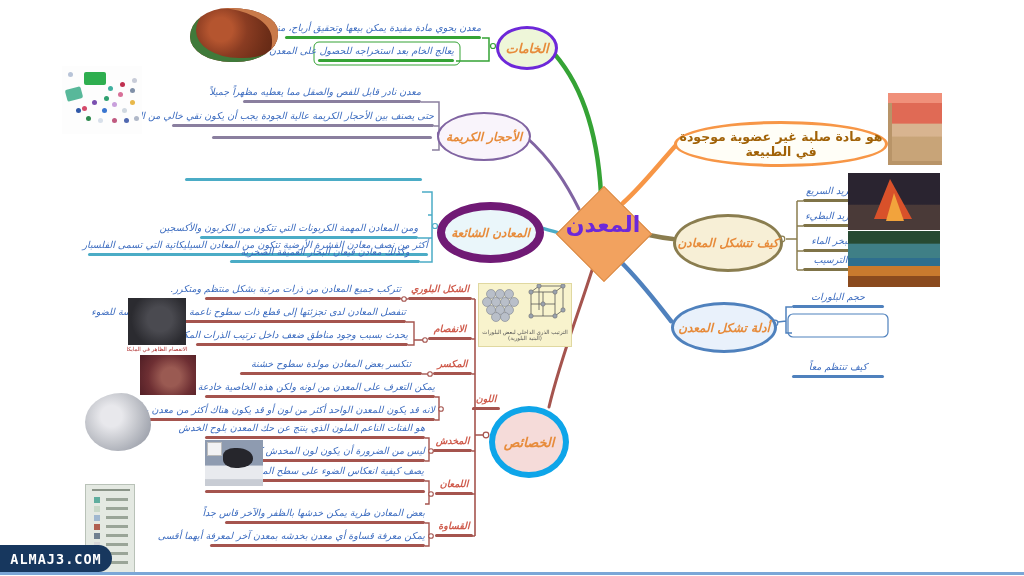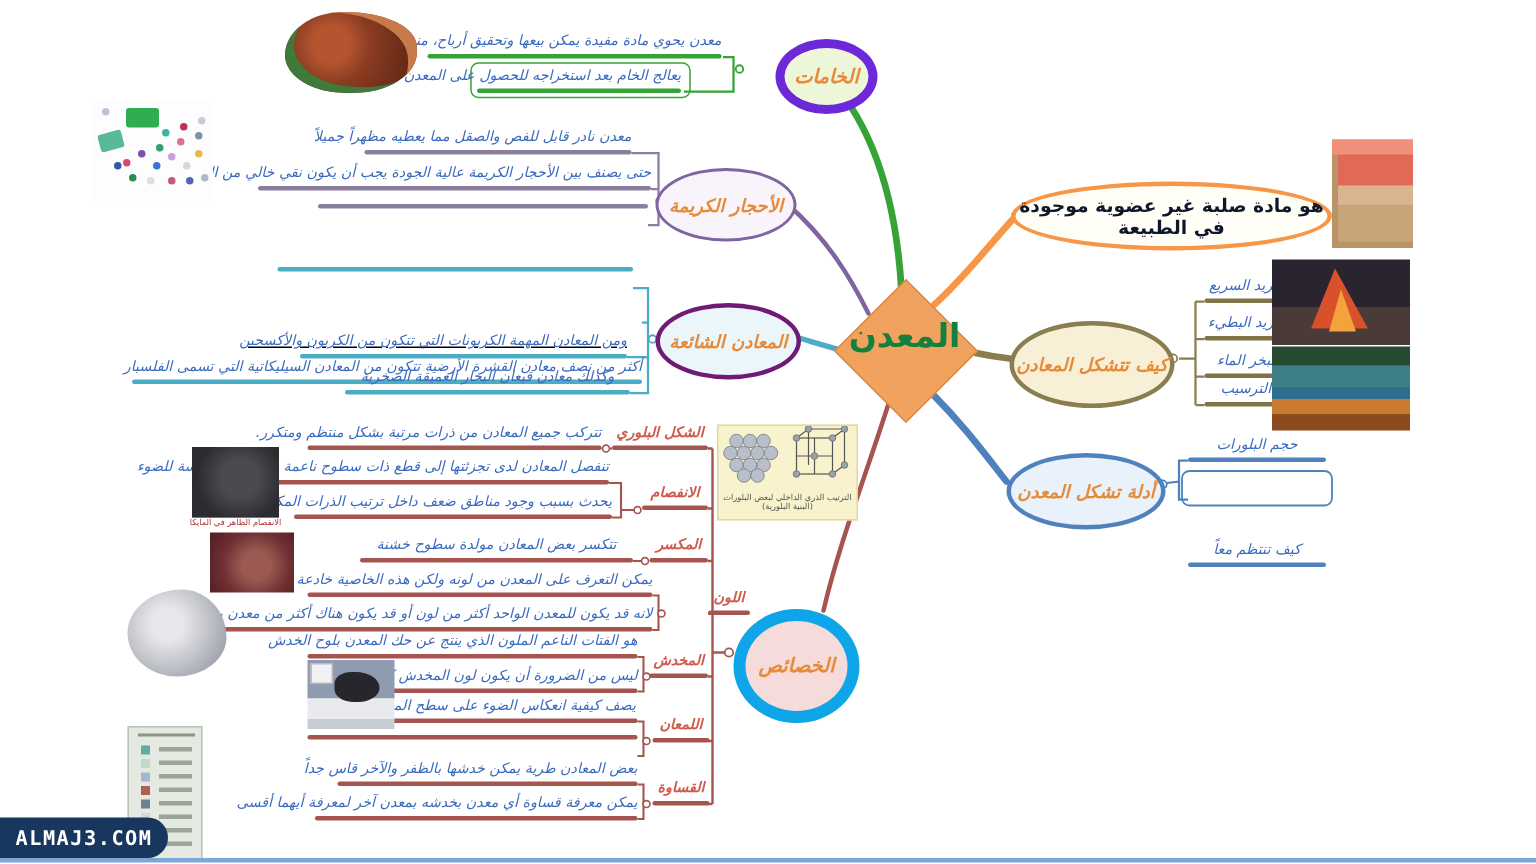--- a/index.html
+++ b/index.html
@@ -10,21 +10,21 @@
         font-weight:bold;font-style:italic;color:#e78b3a;direction:rtl;text-align:center;background:#fff;}
   .mline{position:absolute;z-index:2;direction:rtl;text-align:center;}
   .mtext{font-size:9.5px;line-height:12px;color:#3b6bbf;font-style:italic;white-space:nowrap;}
   .mtext.prop{color:#cf5b4c;font-weight:bold;}
   .mbar{height:3.5px;border-radius:2px;margin-top:1.5px;}
   .g{background:#35a335;} .p{background:#8a7f9f;} .t{background:#4bacc6;}
   .m{background:#a5544e;} .o{background:#7f7347;} .b{background:#4f81bd;}
   #diamond{position:absolute;left:570px;top:200px;width:66px;height:66px;background:#f2a25f;
            border:1px solid #d98a45;transform:rotate(45deg);z-index:2;}
   #diamond-label{position:absolute;left:556px;top:212px;width:94px;z-index:3;text-align:center;
-           font-size:22px;font-weight:bold;color:#15803d;direction:rtl;}
+           font-size:22px;font-weight:bold;color:#6d28d9;direction:rtl;}
   .photo{position:absolute;z-index:2;}
   .cap{position:absolute;z-index:2;font-size:5.5px;color:#b03030;direction:rtl;text-align:center;white-space:nowrap;}
   .capk{color:#555;}
   #watermark{position:absolute;left:0;top:545px;width:112px;height:27px;background:#17375e;z-index:5;
              border-radius:0 14px 14px 0;color:#fff;display:flex;align-items:center;justify-content:center;
              font-family:"DejaVu Sans Mono",monospace;font-weight:bold;font-size:13.5px;letter-spacing:1px;}
   #bottomline{position:absolute;left:0;top:572px;width:1024px;height:2.5px;background:#7ba7d7;z-index:4;}
 </style>
 </head>
 <body>
@@ -79,21 +79,21 @@
     <circle cx="782" cy="239" r="2.8" stroke="#8a7d4f" stroke-width="1.2" fill="#fff"></circle>
 
     <path d="M 792,307 L 786,307 L 786,333 L 792,333 M 786,321 L 778,322" stroke="#4f81bd" stroke-width="1.5" fill="none"></path>
     <rect x="788" y="314" width="100" height="23" rx="5" stroke="#4f81bd" stroke-width="1.2" fill="none"></rect>
     <circle cx="775" cy="323" r="2.8" stroke="#4f81bd" stroke-width="1.2" fill="#fff"></circle>
   </svg>
 
   <div id="diamond"></div>
   <div id="diamond-label">المعدن</div>
 
-  <div class="node" style="left:517px;top:26px;width:56px;height:38px;background:#eef6d9;border:6px solid #6d28d9;font-size:13px;">
+  <div class="node" style="left:496px;top:26px;width:56px;height:38px;background:#eef6d9;border:3px solid #6d28d9;font-size:13px;">
       <span>الخامات</span>
     </div>
   <div class="mline" style="left:285px;top:22px;width:196px;">
     <div class="mtext">معدن يحوي مادة مفيدة يمكن بيعها وتحقيق أرباح، منها الفلزات</div>
       <div class="mbar g"></div>
     </div>
   <div class="mline" style="left:318px;top:45px;width:136px;">
     <div class="mtext">يعالج الخام بعد استخراجه للحصول على المعدن</div>
       <div class="mbar g"></div>
     </div>
@@ -106,40 +106,40 @@
       <div class="mbar p"></div>
     </div>
   <div class="mline" style="left:172px;top:110px;width:262px;">
     <div class="mtext">حتى يصنف بين الأحجار الكريمة عالية الجودة يجب أن يكون نقي خالي من العيوب</div>
       <div class="mbar p"></div>
     </div>
   <div class="mline" style="left:212px;top:134px;width:220px;">
       <div class="mbar p"></div>
     </div>
 
-  <div class="node" style="left:437px;top:202px;width:91px;height:45px;background:#eaf6fa;border:3px solid #701a75;font-size:12px;">
+  <div class="node" style="left:437px;top:202px;width:91px;height:45px;background:#eaf6fa;border:8px solid #701a75;font-size:12px;">
       <span>المعادن الشائعة</span>
     </div>
   <div class="mline" style="left:185px;top:176px;width:237px;">
       <div class="mbar t"></div>
     </div>
   <div class="mline" style="left:88px;top:195px;width:340px;margin-top:44px;">
     <div class="mtext">أكثر من نصف معادن القشرة الأرضية تتكون من المعادن السيليكاتية التي تسمى الفلسبار</div>
       <div class="mbar t"></div>
     </div>
-  <div class="mline" style="left:200px;top:222px;width:218px;text-decoration:underline;">
+  <div class="mline" style="left:200px;top:222px;width:218px;">
     <div class="mtext">ومن المعادن المهمة الكربونات التي تتكون من الكربون والأكسجين</div>
       <div class="mbar t"></div>
     </div>
   <div class="mline" style="left:230px;top:246px;width:190px;">
     <div class="mtext">وكذلك معادن قيعان البحار العميقة الصخرية</div>
       <div class="mbar t"></div>
     </div>
 
-  <div class="node" style="left:489px;top:406px;width:68px;height:60px;background:#f5dbd9;border:8px solid #0ea5e9;font-size:13px;">
+  <div class="node" style="left:489px;top:406px;width:68px;height:60px;background:#f5dbd9;border:6px solid #0ea5e9;font-size:13px;">
       <span>الخصائص</span>
     </div>
 
   <div class="mline" style="left:408px;top:283px;width:64px;">
     <div class="mtext prop">الشكل البلوري</div>
       <div class="mbar m"></div>
     </div>
   <div class="mline" style="left:205px;top:283px;width:196px;">
     <div class="mtext">تتركب جميع المعادن من ذرات مرتبة بشكل منتظم ومتكرر.</div>
       <div class="mbar m"></div>
@@ -211,21 +211,21 @@
     </div>
   <div class="mline" style="left:225px;top:507px;width:200px;">
     <div class="mtext">بعض المعادن طرية يمكن خدشها بالظفر والآخر قاس جداً</div>
       <div class="mbar m"></div>
     </div>
   <div class="mline" style="left:210px;top:530px;width:215px;">
     <div class="mtext">يمكن معرفة قساوة أي معدن بخدشه بمعدن آخر لمعرفة أيهما أقسى</div>
       <div class="mbar m"></div>
     </div>
 
-  <div class="node" style="left:674px;top:121px;width:208px;height:40px;background:#fffef7;border:3px solid #f79646;font-size:12.5px;color:#0f172a;font-style:normal;">
+  <div class="node" style="left:674px;top:121px;width:208px;height:40px;background:#fffef7;border:3px solid #f79646;font-size:12.5px;color:#a16207;font-style:normal;">
       <span>هو مادة صلبة غير عضوية موجودة في الطبيعة</span>
     </div>
 
   <div class="node" style="left:673px;top:214px;width:104px;height:52px;background:#f7efd6;border:3px solid #8a7d4f;font-size:12px;">
       <span>كيف تتشكل المعادن</span>
     </div>
   <div class="mline" style="left:803px;top:185px;width:60px;">
     <div class="mtext">التبريد السريع</div>
       <div class="mbar o"></div>
     </div>

